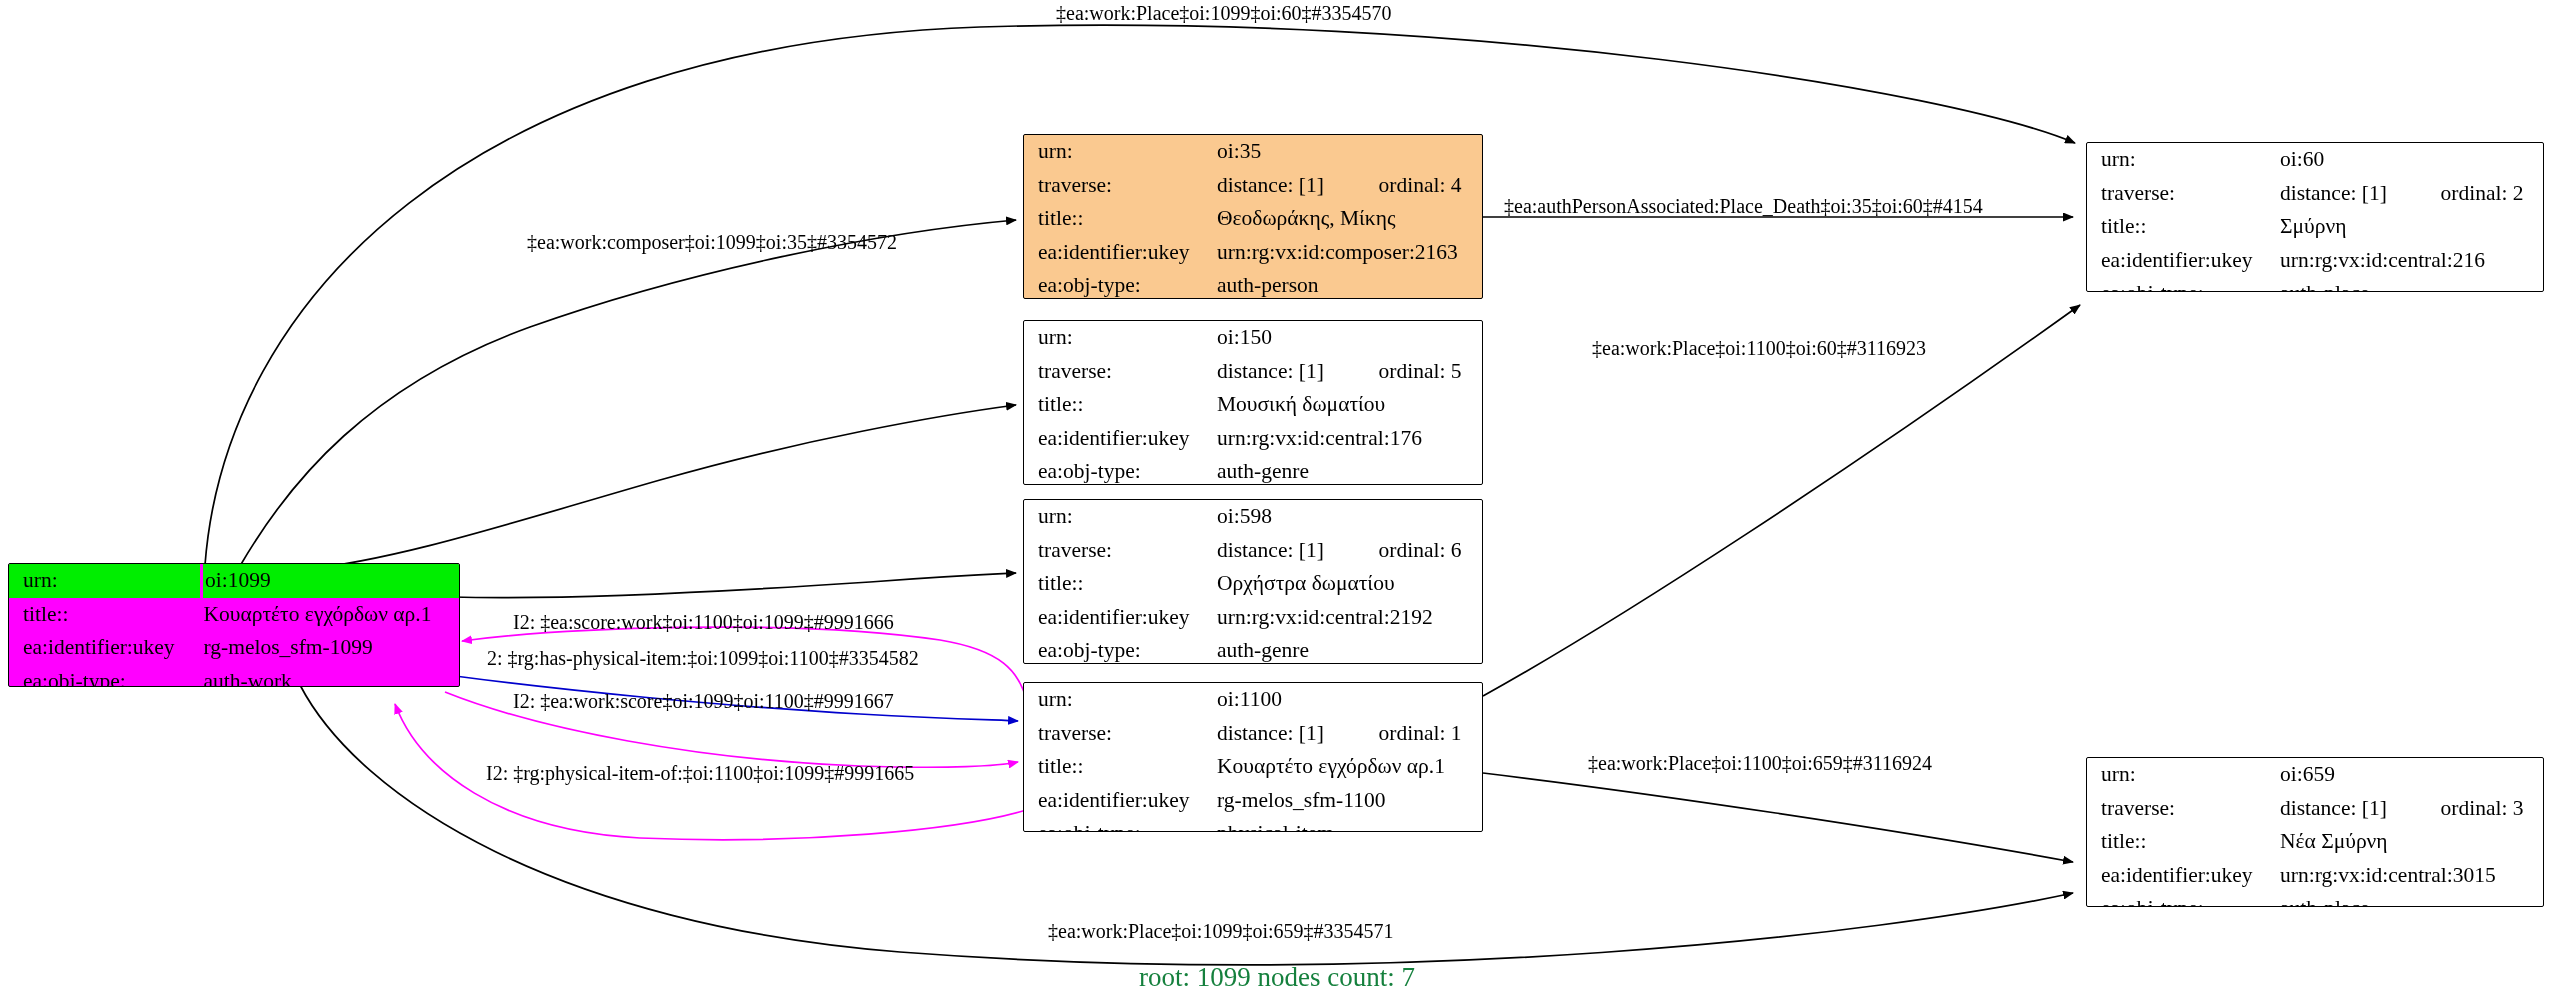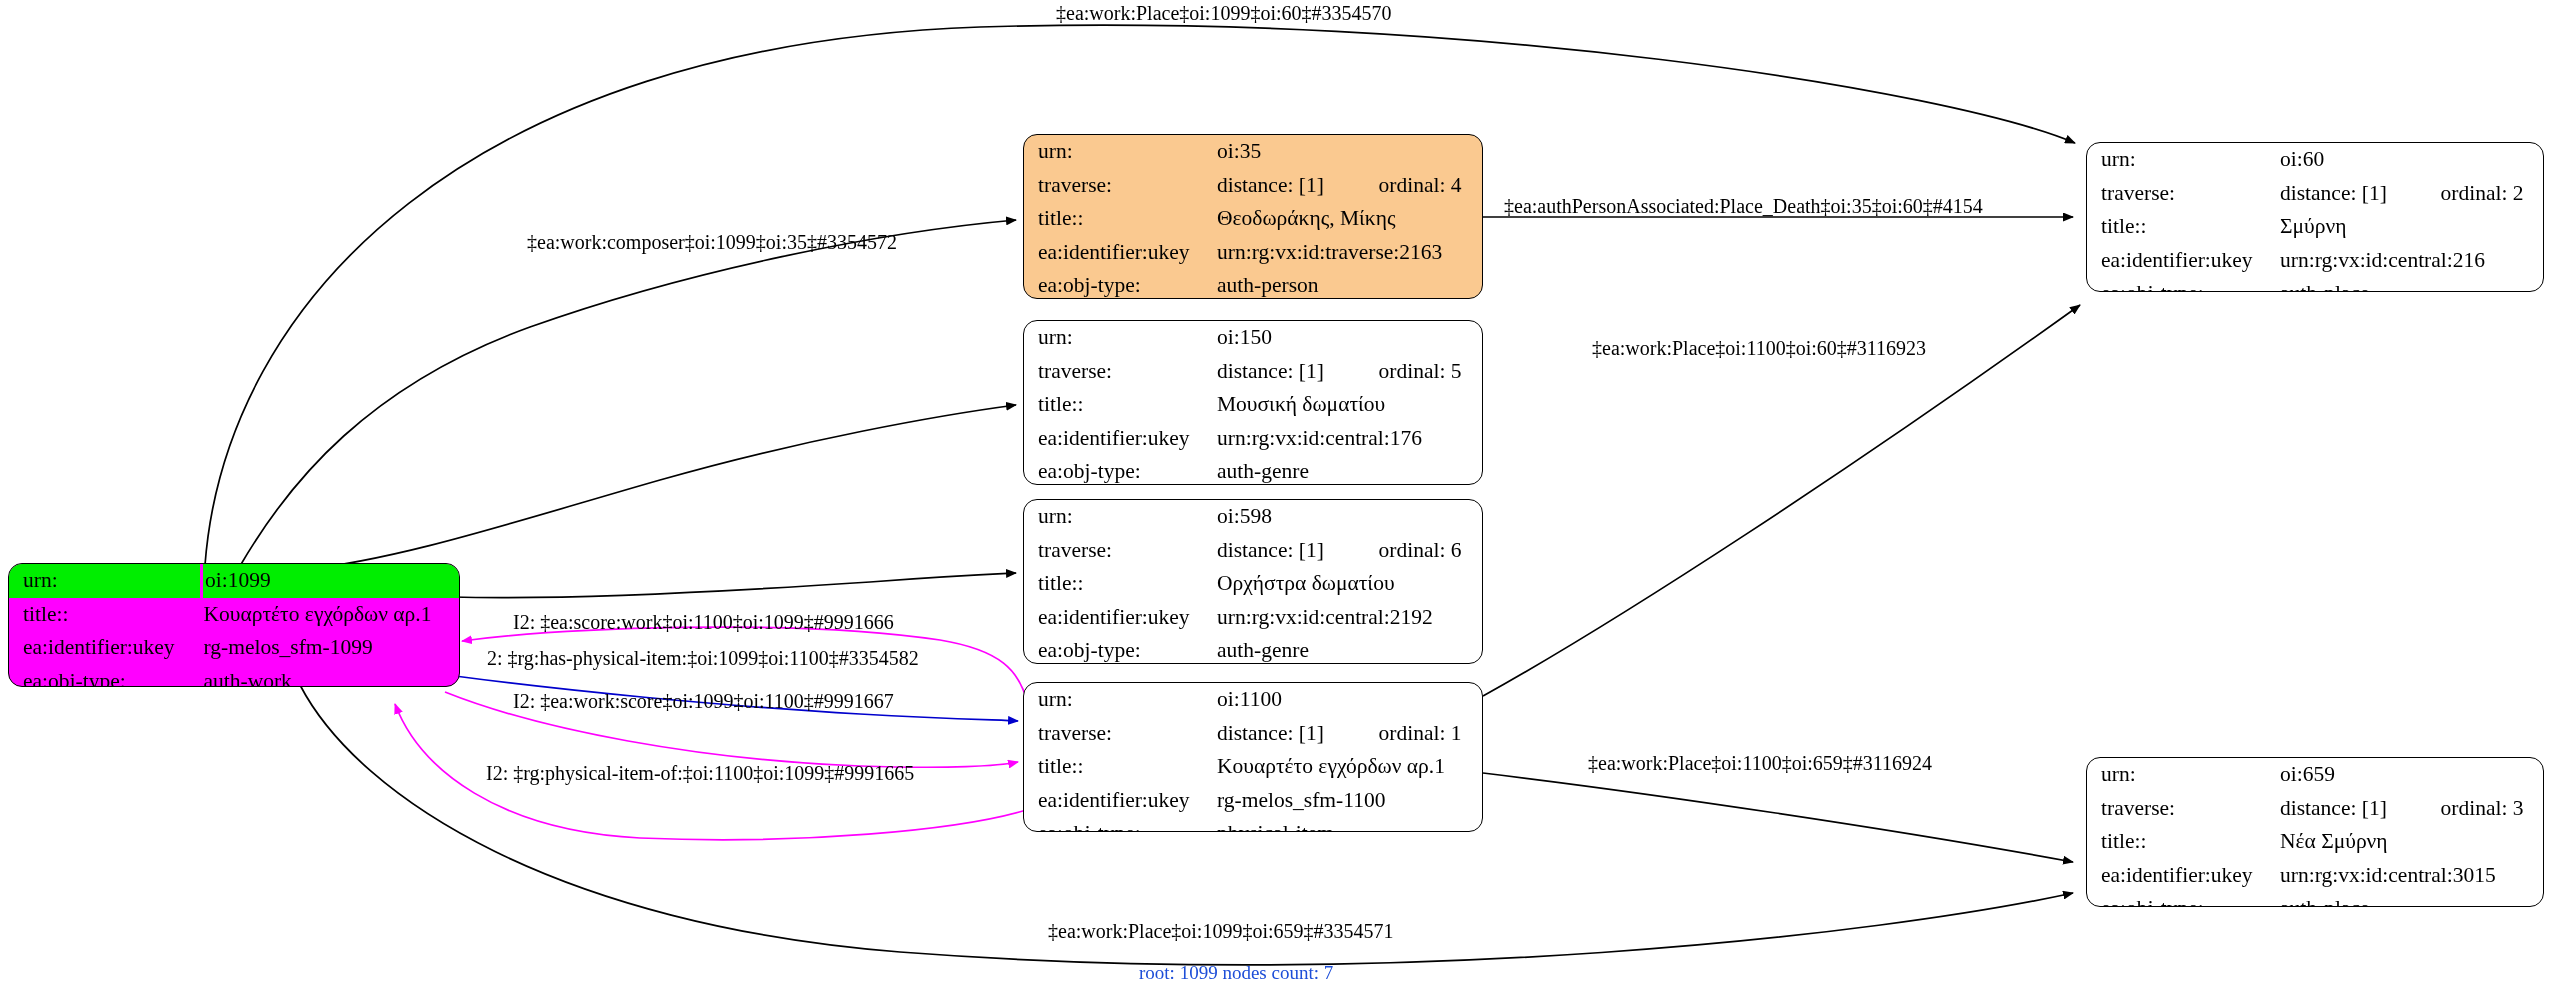--- a/index.html
+++ b/index.html
@@ -2,35 +2,35 @@
 <html><head>
 <meta charset="utf-8">
 <style>
   html,body{margin:0;padding:0;background:#ffffff;}
   body{width:2552px;height:992px;position:relative;overflow:hidden;
        font-family:"Liberation Serif","DejaVu Serif",serif;}
   #canvas{position:absolute;left:0;top:0;width:2552px;height:992px;}
   svg.edges{position:absolute;left:0;top:0;width:2552px;height:992px;pointer-events:none;}
 
   .node{position:absolute;box-sizing:border-box;border:1.6px solid #000;
-        border-radius:14px;background:#ffffff;overflow:hidden;}
+        border-radius:2px;background:#ffffff;overflow:hidden;}
   .node.orange{background:#fac990;}
   .node.magenta{background:#ff00ff;}
   .node table{border-collapse:collapse;width:100%;height:100%;}
   .node td{font-size:21.5px;line-height:1.0;padding:6px 0 6px 0;
            vertical-align:middle;white-space:nowrap;color:#000;}
   .node td.k{width:177px;padding-left:14px;}
   .node td.v{padding-left:2px;}
   .node td.ord{padding-left:36px;}
   .greenrow td{background:#00ee00;}
   .node.magenta .greenrow td.k{border-right:3px solid #ff00ff;}
 
   .elabel{position:absolute;font-size:20px;color:#000;white-space:nowrap;
           line-height:1;}
-  .caption{position:absolute;font-size:19px;color:#1d4ed8;white-space:nowrap;text-align:center;}
+  .caption{position:absolute;font-size:27px;color:#15803d;white-space:nowrap;text-align:center;}
 </style>
 </head>
 <body>
 
 <div id="canvas">
 
   <svg class="edges" viewBox="0 0 2552 992" xmlns="http://www.w3.org/2000/svg">
     <defs>
       <marker id="ahBlack" markerWidth="11" markerHeight="9" refX="10" refY="4.5" orient="auto" markerUnits="userSpaceOnUse">
         <path d="M0,0 L11,4.5 L0,9 z" fill="#000000"></path>
@@ -104,21 +104,21 @@
         <td class="k">traverse:</td>
         <td class="v">distance: [1]</td>
         <td class="ord">ordinal: 4</td>
       </tr>
       <tr>
         <td class="k">title::</td>
         <td class="v" colspan="2">Θεοδωράκης, Μίκης</td>
       </tr>
       <tr>
         <td class="k">ea:identifier:ukey</td>
-        <td class="v" colspan="2">urn:rg:vx:id:traverse:2163</td>
+        <td class="v" colspan="2">urn:rg:vx:id:composer:2163</td>
       </tr>
       <tr>
         <td class="k">ea:obj-type:</td>
         <td class="v" colspan="2">auth-person</td>
       </tr>
     </tbody>
       </table>
   </div>
 
   <div class="node" style="left:1023px; top:320px; width:460px; height:165px;">

